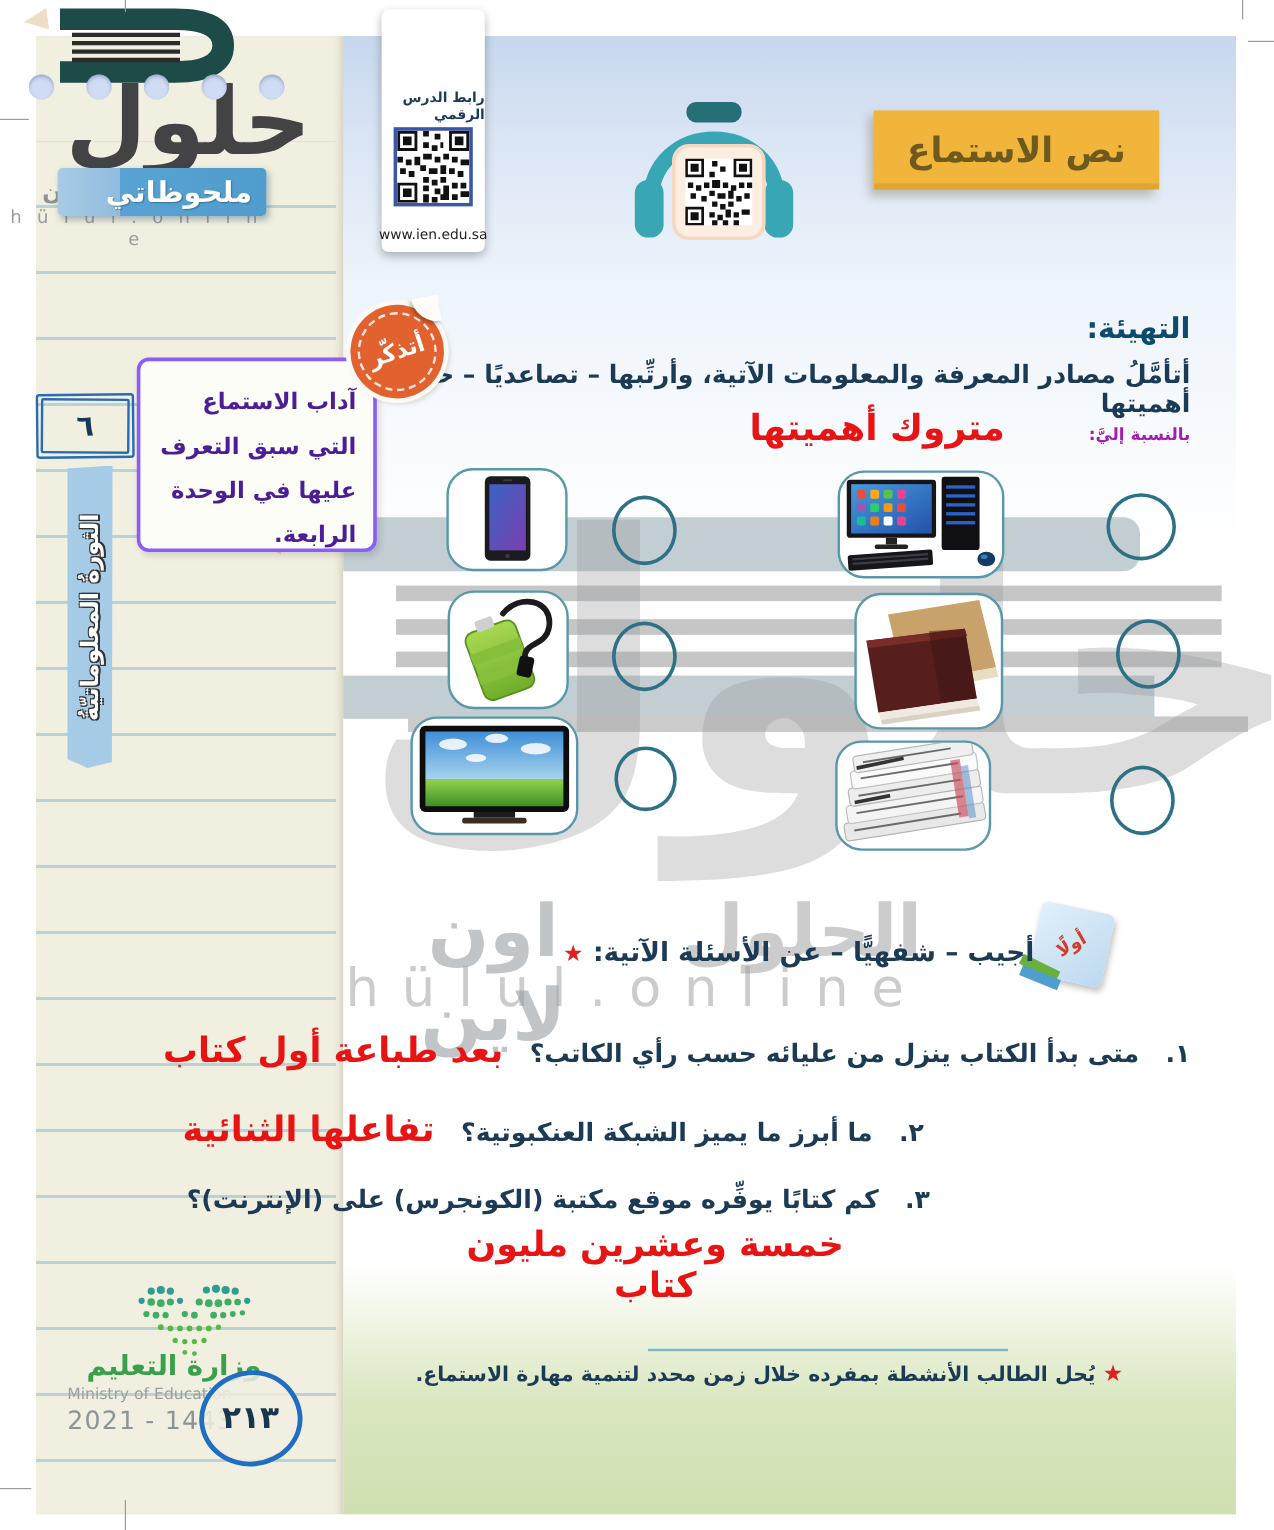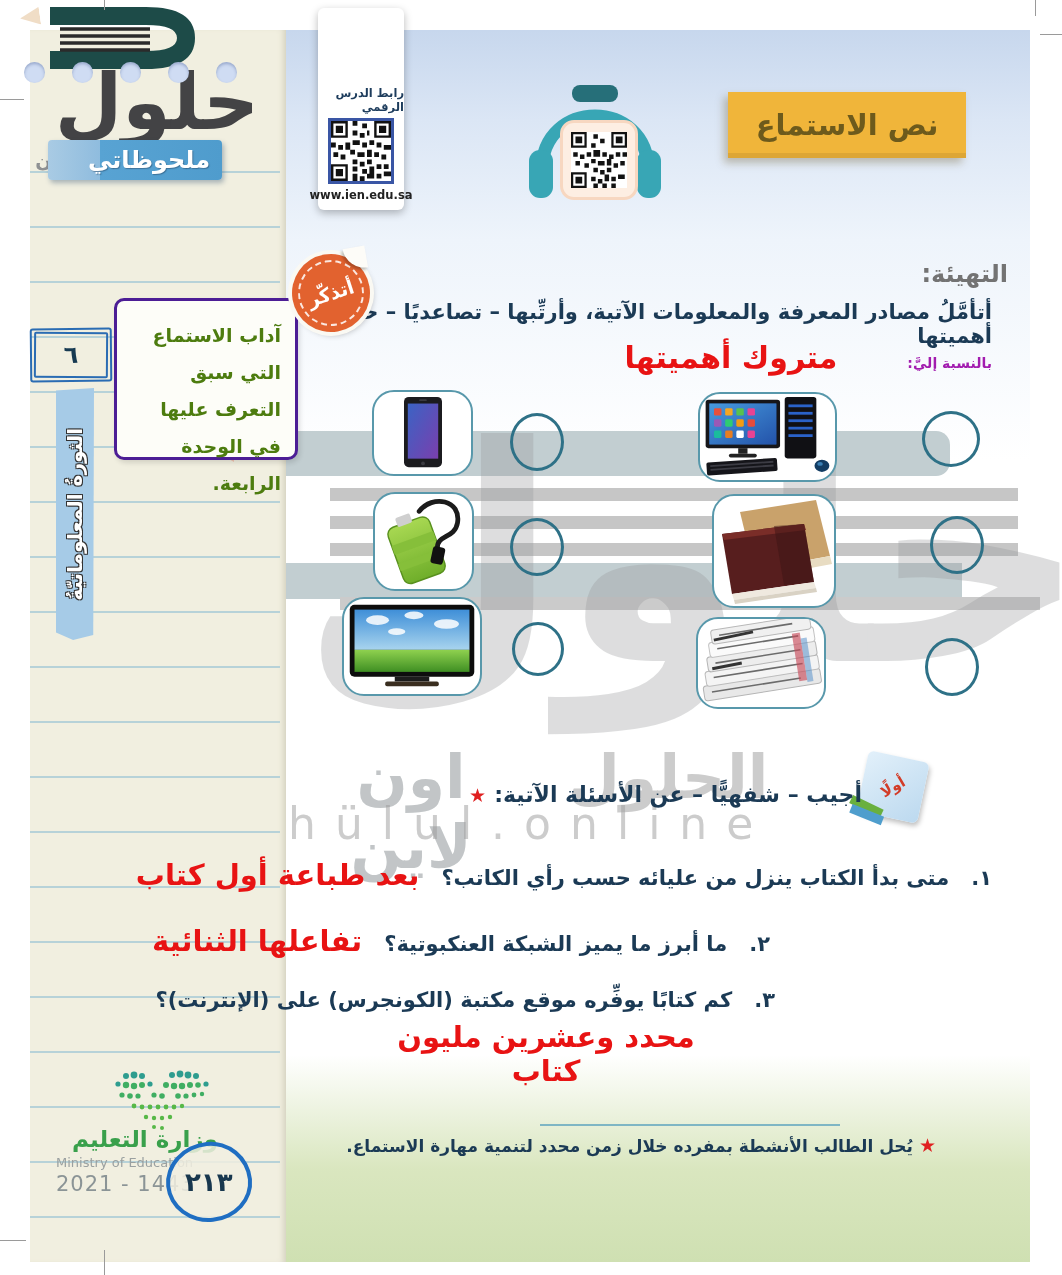--- a/index.html
+++ b/index.html
@@ -63,51 +63,51 @@
     display:flex;align-items:center;justify-content:center;}
   .page-circle span{font-size:26px;font-weight:bold;color:#18374e;transform:rotate(6deg);}
 
   
   .qr-panel{left:318px;top:8px;width:86px;height:202px;z-index:3;background:#ffffff;border-radius:6px;
     box-shadow:0 3px 8px rgba(0,0,0,.28);display:flex;flex-direction:column;align-items:center;justify-content:flex-end;
     padding-bottom:8px;box-sizing:border-box;}
   .qr-label{font-size:11.5px;font-weight:bold;color:#1d3c5c;margin-bottom:4px;direction:rtl;}
   .qr-frame{width:66px;height:66px;border:3px solid #3a56a5;box-sizing:border-box;background:#fff;}
   .qr-frame svg{width:100%;height:100%;display:block;}
-  .qr-url{font-size:11.5px;font-weight:bold;color:#222;margin-top:4px;}
+  .qr-url{font-size:11.5px;font-weight:normal;color:#222;margin-top:16px;}
 
   .headset{left:520px;top:70px;width:150px;height:140px;z-index:3;}
   .hs-panel{left:40px;top:50px;width:72px;height:74px;background:#fdeee2;border:3px solid #f7d7c0;
     border-radius:14px;display:flex;align-items:center;justify-content:center;}
   .hs-panel svg{width:56px;height:56px;}
 
   .banner{left:728px;top:92px;width:238px;height:66px;z-index:3;background:#f0b53a;
     box-shadow:-4px 5px 8px rgba(110,90,40,.35),inset 0 -5px 0 rgba(0,0,0,.08);
     display:flex;align-items:center;justify-content:center;}
   .banner span{color:#6d5a1c;font-weight:bold;font-size:29px;direction:rtl;}
 
   
-  .tahyia{right:54px;top:260px;z-index:3;color:#737373;font-size:24px;font-weight:bold;direction:rtl;}
+  .tahyia{right:70px;top:260px;z-index:3;color:#0c4a6e;font-size:24px;font-weight:bold;direction:rtl;}
   .prompt1{right:70px;top:300px;width:700px;z-index:3;color:#1b3a55;font-size:21px;font-weight:bold;
     direction:rtl;text-align:right;}
   .prompt2{right:70px;top:340px;z-index:3;direction:rtl;display:flex;align-items:baseline;gap:70px;}
   .prompt2 .lbl{color:#a21caf;font-size:14px;font-weight:bold;}
   .prompt2 .ans{color:#e81313;font-size:30px;font-weight:bold;}
 
   .sticker{left:292px;top:254px;width:78px;height:78px;z-index:4;background:#e2622f;border-radius:50%;
     transform:rotate(-10deg);box-shadow:0 0 0 4px #faf9f3,2px 3px 6px rgba(0,0,0,.3);
     display:flex;align-items:center;justify-content:center;}
   .sticker::before{content:"";position:absolute;inset:6px;border:2px dashed rgba(255,255,255,.85);border-radius:50%;}
   .sticker::after{content:"";position:absolute;right:-2px;top:-2px;width:22px;height:22px;background:#fdfcf8;
     border-radius:0 0 0 22px;box-shadow:-2px 2px 3px rgba(0,0,0,.25);}
   .sticker span{color:#fff;font-weight:bold;font-size:19px;transform:rotate(-8deg);}
 
-  .note-box{left:114px;top:298px;width:184px;height:162px;z-index:3;background:#fdfdf8;
-    border:3px solid #4c1d95;border-radius:10px;box-sizing:border-box;padding:16px 14px;
-    color:#4d7c0f;font-size:19px;font-weight:bold;line-height:1.95;direction:rtl;text-align:right;
+  .note-box{left:114px;top:298px;width:200px;height:162px;z-index:3;background:#fdfdf8;
+    border:3px solid #8b5cf6;border-radius:10px;box-sizing:border-box;padding:16px 14px;
+    color:#4c1d95;font-size:19px;font-weight:bold;line-height:1.95;direction:rtl;text-align:right;
     box-shadow:2px 3px 5px rgba(0,0,0,.12);}
   .note-arrow{left:220px;top:446px;width:0;height:0;z-index:2;border-top:8px solid transparent;
     border-bottom:8px solid transparent;border-right:14px solid #f2c4b2;}
 
   
   .bandA{left:286px;top:431px;width:664px;height:45px;background:#c2ced1;z-index:1;border-radius:0 14px 14px 0;}
   .stripe{background:#c6c6c6;z-index:1;height:13px;}
   .s1{left:330px;top:488px;width:688px;}
   .s2{left:330px;top:516px;width:688px;}
   .s3{left:330px;top:543px;width:688px;}
@@ -197,20 +197,21 @@
   <div class="abs holes">
     <div class="hole"></div>
     <div class="hole"></div>
     <div class="hole"></div>
     <div class="hole"></div>
     <div class="hole"></div>
   </div>
 
   <div class="abs brand-logo">حلول</div>
   <div class="abs brand-ar">الحلول اون لاين</div>
+  <div class="abs brand-en">h ü l u l . o n l i n e</div>
 
   <div class="abs tab">
     <span>ملحوظاتي</span>
   </div>
 
   <div class="abs unit-box">
     <span>٦</span>
   </div>
 
   <div class="abs ribbon">
@@ -508,21 +509,21 @@
   </div>
   <div class="abs qline q2">
     <span class="qtxt">٢.</span>
     <span class="qtxt">ما أبرز ما يميز الشبكة العنكبوتية؟</span>
     <span class="qans">تفاعلها الثنائية</span>
   </div>
   <div class="abs qline q3">
     <span class="qtxt">٣.</span>
     <span class="qtxt">كم كتابًا يوفِّره موقع مكتبة (الكونجرس) على (الإنترنت)؟</span>
   </div>
-  <div class="abs a3">محدد وعشرين مليون كتاب</div>
+  <div class="abs a3">خمسة وعشرين مليون كتاب</div>
 
   <div class="abs foot-line"></div>
   <div class="abs footnote">
     <span class="star">★</span>
     <span class="txt">يُحل الطالب الأنشطة بمفرده خلال زمن محدد لتنمية مهارة الاستماع.</span>
   </div>
 
 </div>
 
 </body></html>

